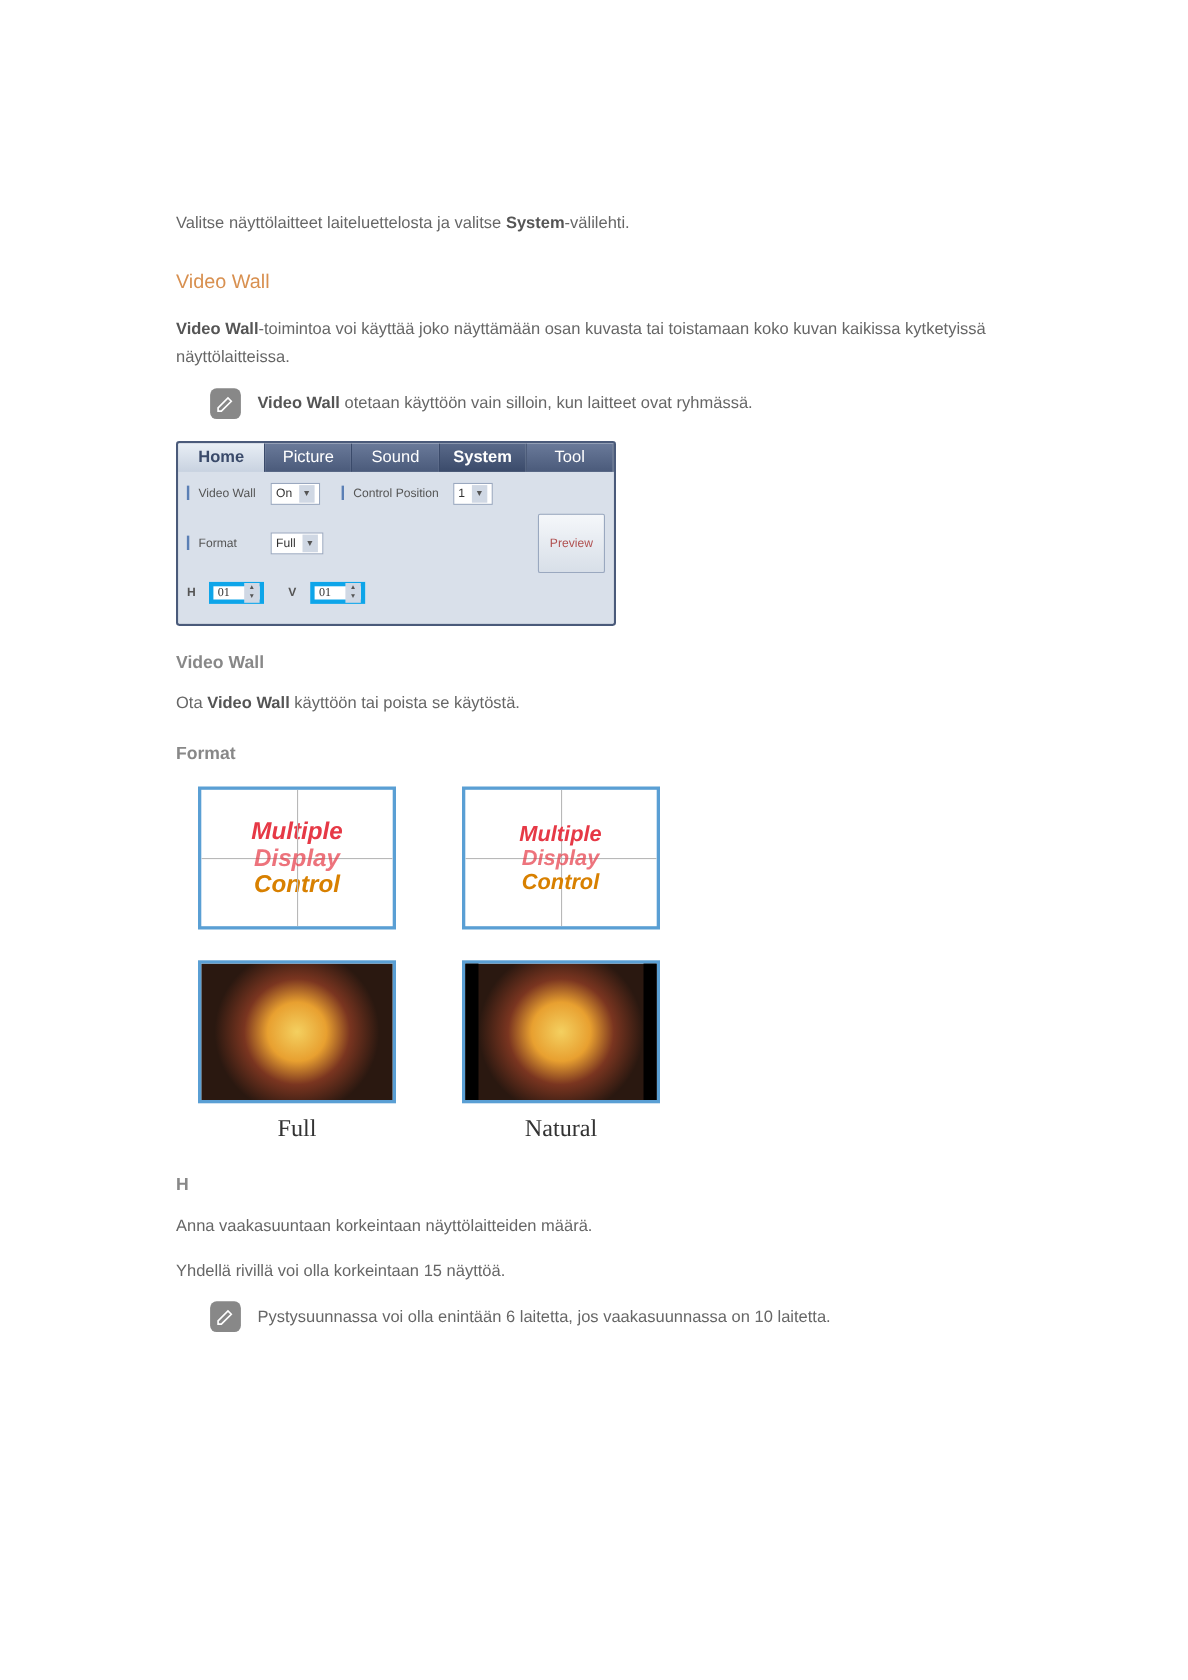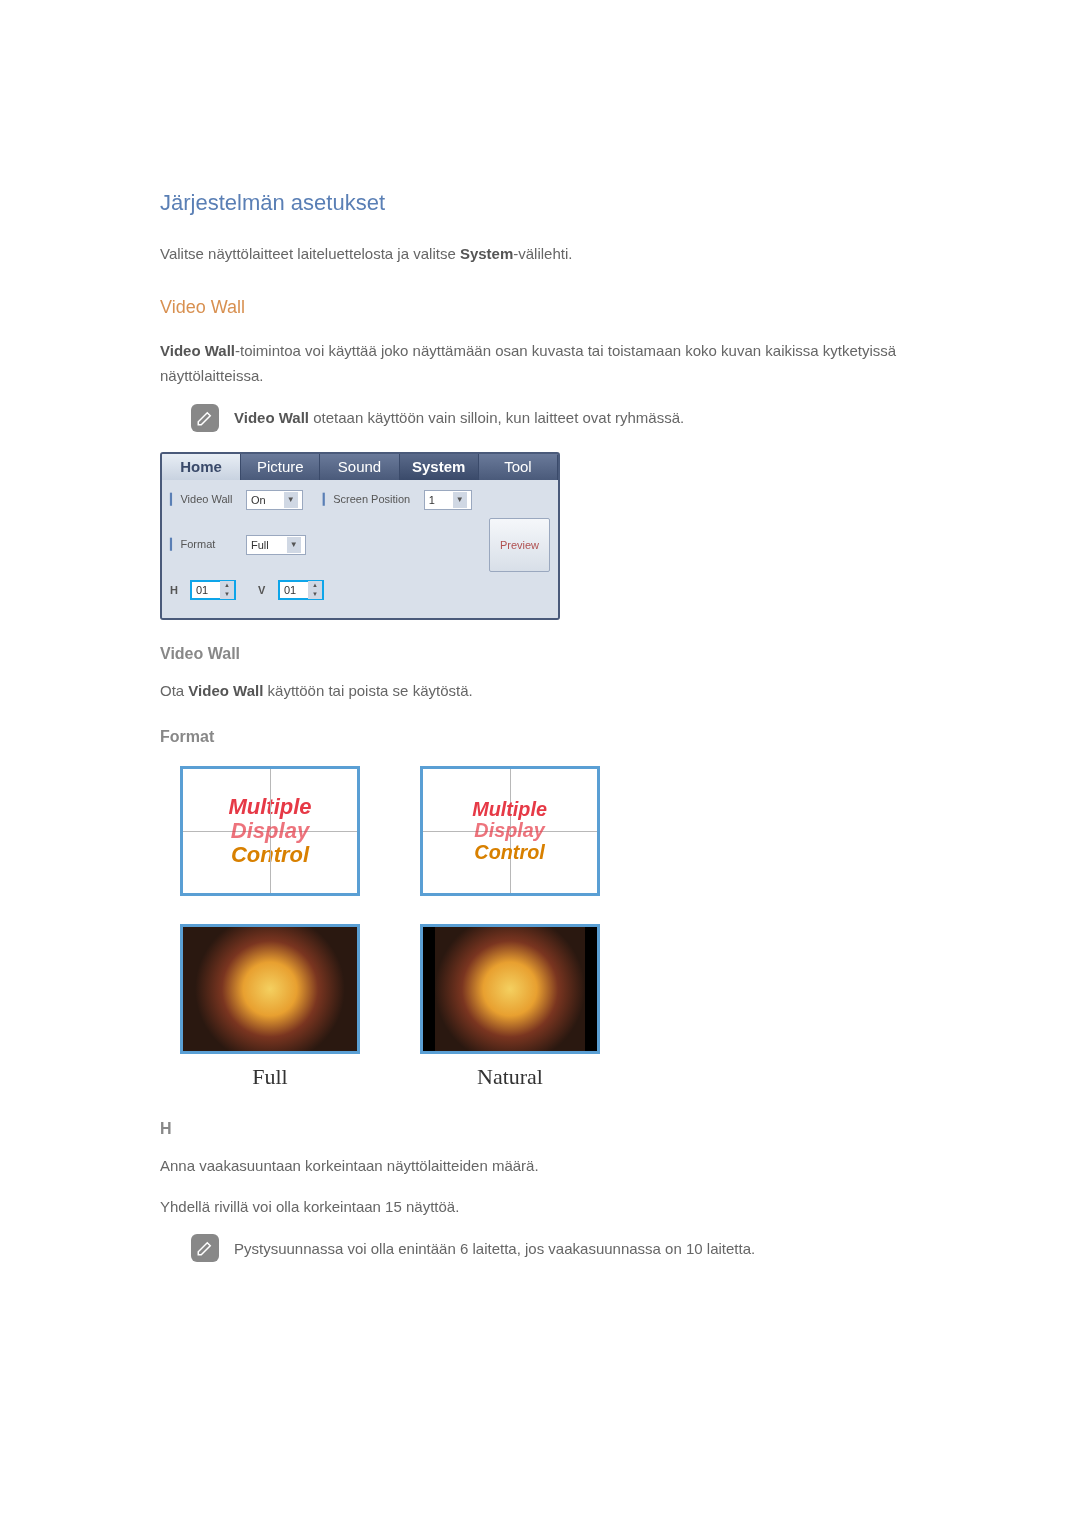--- a/index.html
+++ b/index.html
@@ -133,39 +133,40 @@
       margin-right: 2px;
     }
     .dropdown {
       display: inline-flex;
       align-items: center;
       background: #fff;
       border: 1px solid #9aa8bf;
       height: 20px;
       font-size: 11px;
       padding: 0 4px;
-      gap: 18px;
+      gap: 6px;
     }
     .dropdown .arrow {
       background: #d0d8e4;
       width: 14px;
       height: 16px;
       display: flex;
       align-items: center;
       justify-content: center;
       font-size: 8px;
       color: #555;
     }
     .spinner {
       display: inline-flex;
       align-items: center;
       background: #fff;
-      border: 2px solid #0ea5e9;
+      border: 4px solid #0ea5e9;
       height: 20px;
       font-size: 11px;
+      font-family: Liberation Serif, serif;
     }
     .spinner .val {
       width: 28px;
       padding: 0 4px;
     }
     .spinner .arrows {
       background: #d0d8e4;
       width: 14px;
       display: flex;
       flex-direction: column;
@@ -267,21 +268,20 @@
     }
     .format-labels div {
       width: 180px;
       text-align: center;
     }
   </style>
 </head>
 <body>
 
 <div class="content">
-  <h1 class="blue-heading">Järjestelmän asetukset</h1>
 
   <p class="body-text">
     <span>Valitse näyttölaitteet laiteluettelosta ja valitse </span><span class="bold">System</span><span>-välilehti.</span>
   </p>
 
   <h2 class="orange-heading">Video Wall</h2>
 
   <p class="body-text">
     <span class="bold">Video Wall</span><span>-toimintoa voi käyttää joko näyttämään osan kuvasta tai toistamaan koko kuvan kaikissa kytketyissä näyttölaitteissa.</span>
   </p>
@@ -306,21 +306,21 @@
       <div class="tab">Tool</div>
     </div>
     <div class="panel-body">
       <div class="panel-row">
         <span class="plabel">Video Wall</span>
         <span class="dropdown">
           <span>On</span>
           <span class="arrow">▼</span>
         </span>
         <span style="width:8px"></span>
-        <span class="plabel" style="width:95px">Screen Position</span>
+        <span class="plabel" style="width:95px">Control Position</span>
         <span class="dropdown">
           <span>1</span>
           <span class="arrow">▼</span>
         </span>
       </div>
       <div class="panel-row">
         <span class="plabel">Format</span>
         <span class="dropdown">
           <span>Full</span>
           <span class="arrow">▼</span>

